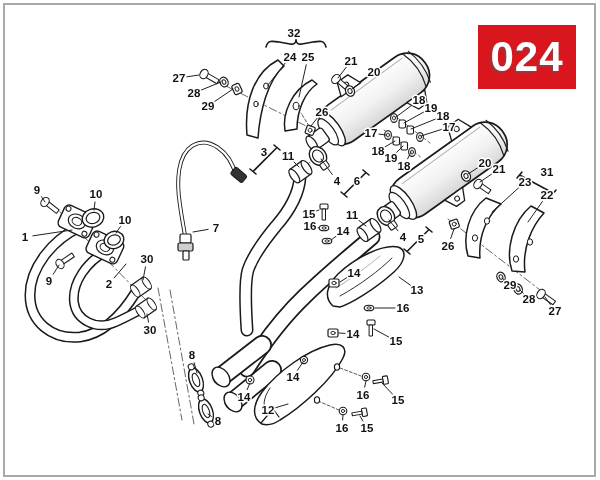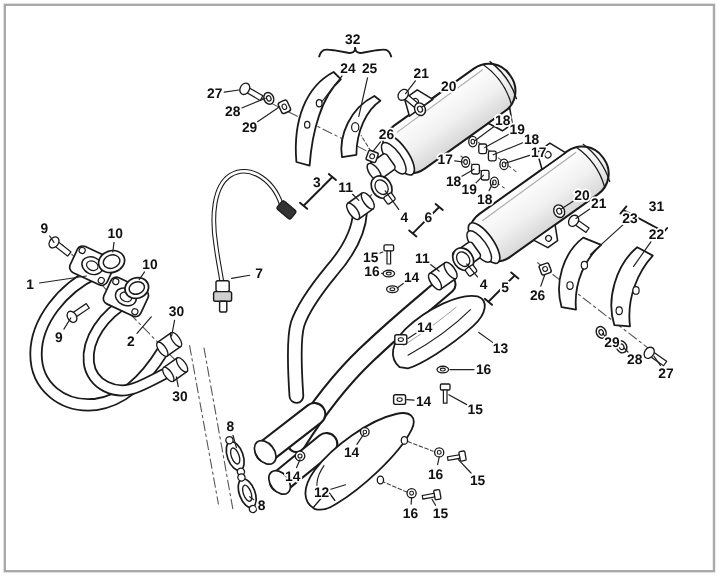--- a/index.html
+++ b/index.html
@@ -465,13 +465,14 @@
         <text x="510" y="289" text-anchor="middle" class="callout">29</text>
         <line x1="145.50310313688004" y1="266.8587085313798" x2="143" y2="280" stroke="#222" stroke-width="1"></line>
         <text x="147" y="263" text-anchor="middle" class="callout">30</text>
         <line x1="148.5256917195985" y1="322.1370225045254" x2="147" y2="314" stroke="#222" stroke-width="1"></line>
         <text x="150" y="334" text-anchor="middle" class="callout">30</text>
         <text x="547" y="176" text-anchor="middle" class="callout">31</text>
         <text x="294" y="37" text-anchor="middle" class="callout">32</text>
       </g>
   </svg>
 
+  <div class="badge" title="024" style="background: rgb(217, 22, 29); color: rgb(255, 255, 255);">024</div>
 </div>
 
 </body></html>

